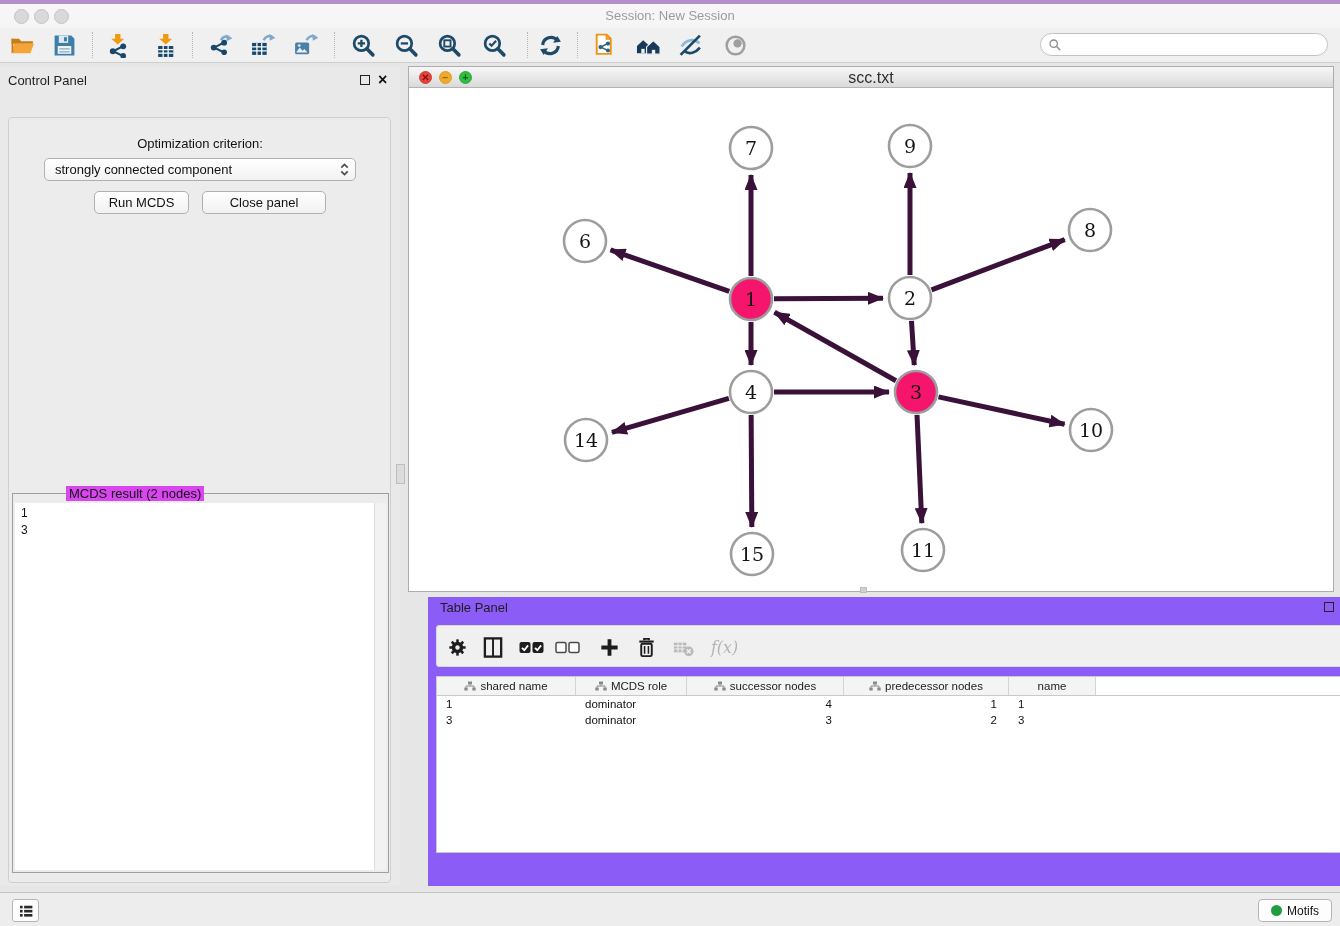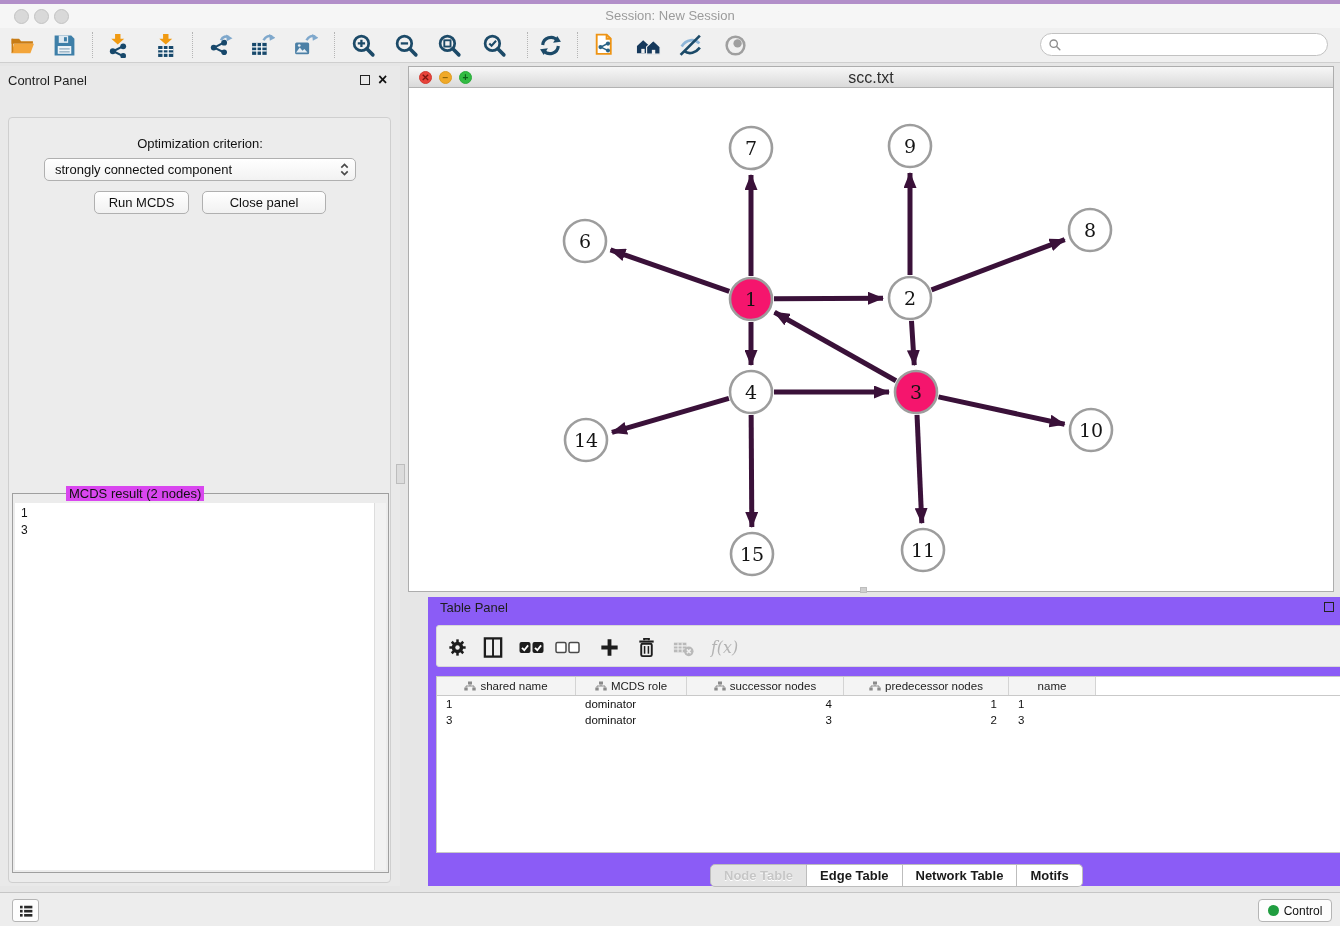--- a/index.html
+++ b/index.html
@@ -476,38 +476,32 @@
         </div>
         <div class="tr">
           <div class="td" style="width: 139px; text-align: left; padding: 0px 0px 0px 9px;">3</div>
           <div class="td" style="width: 111px; text-align: left; padding: 0px 0px 0px 9px;">dominator</div>
           <div class="td" style="width: 157px; text-align: right; padding: 0px 12px 0px 0px;">3</div>
           <div class="td" style="width: 165px; text-align: right; padding: 0px 12px 0px 0px;">2</div>
           <div class="td" style="width: 87px; text-align: left; padding: 0px 0px 0px 9px;">3</div>
         </div>
       </div>
   </div>
-  <div id="tp-tabs" class="tabs-row">
-      <span class="tab active">Node Table</span>
-      <span class="tab">Edge Table</span>
-      <span class="tab">Network Table</span>
-      <span class="tab">Motifs</span>
-    </div>
 </div>
 
 <div id="status-bar" class="abs">
   <div id="list-btn">
     <svg viewBox="0 0 24 24">
         <g fill="#2a2a2a">
           <rect x="4" y="5" width="3.5" height="3.5"></rect>
           <rect x="9.5" y="5" width="11" height="3.5"></rect>
           <rect x="4" y="10.5" width="3.5" height="3.5"></rect>
           <rect x="9.5" y="10.5" width="11" height="3.5"></rect>
           <rect x="4" y="16" width="3.5" height="3.5"></rect>
           <rect x="9.5" y="16" width="11" height="3.5"></rect>
         </g>
       </svg>
   </div>
   <div id="memory-btn">
     <span id="memory-dot"></span>
-    <span>Control</span>
+    <span>Motifs</span>
   </div>
 </div>
 
 </body></html>

